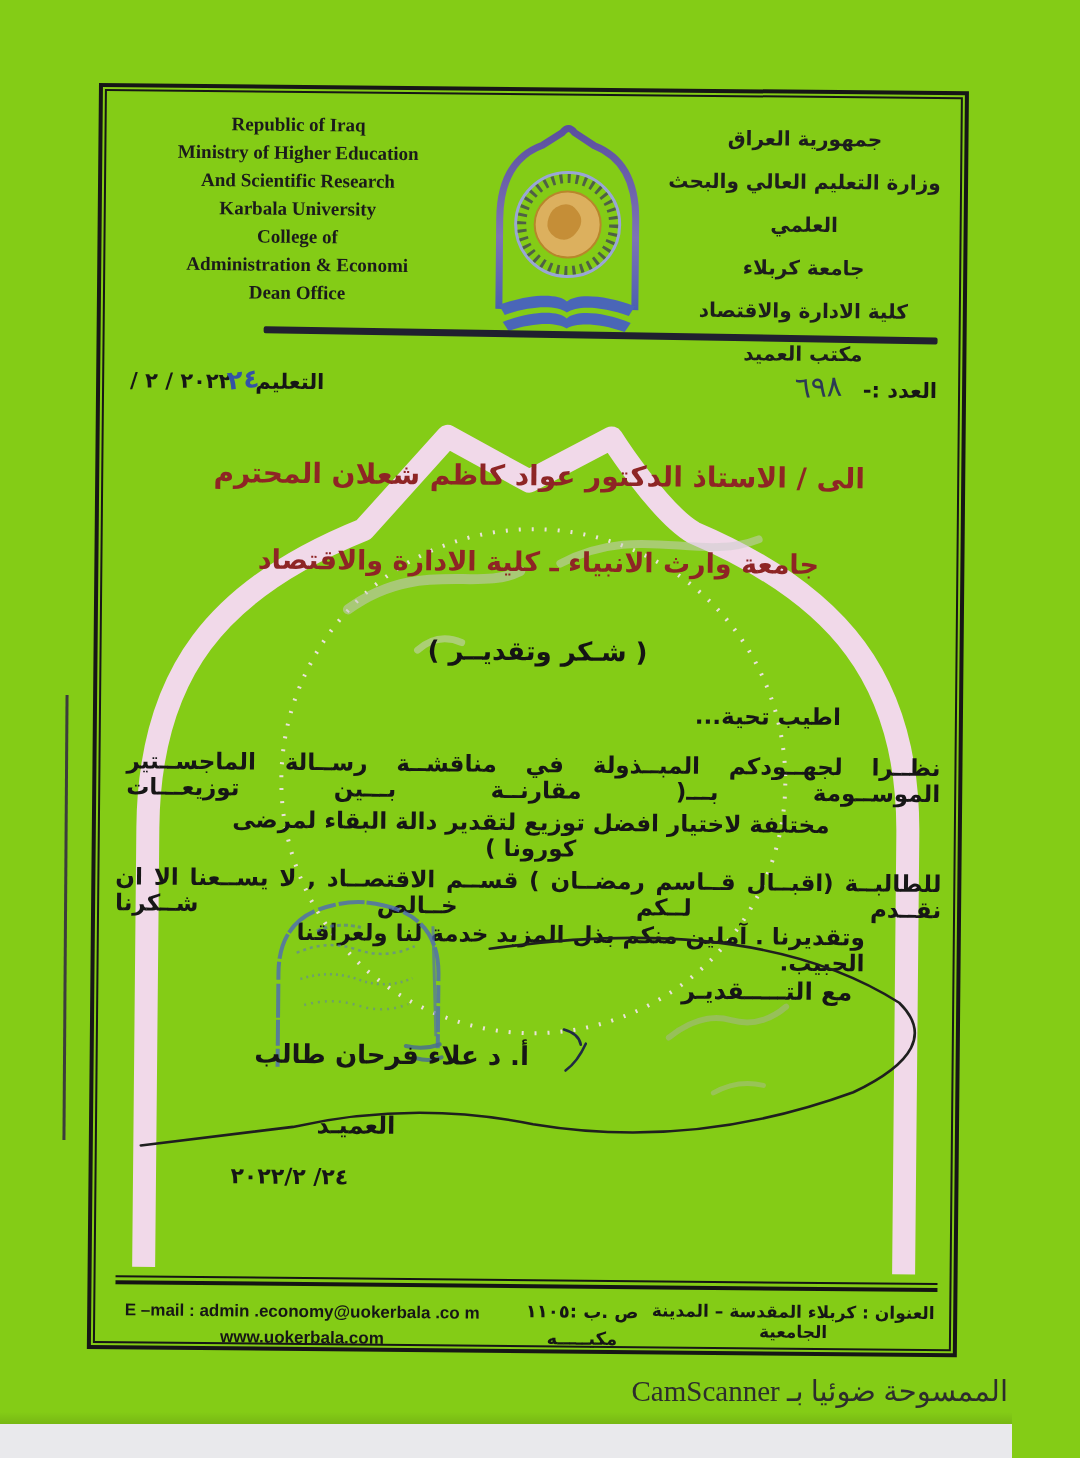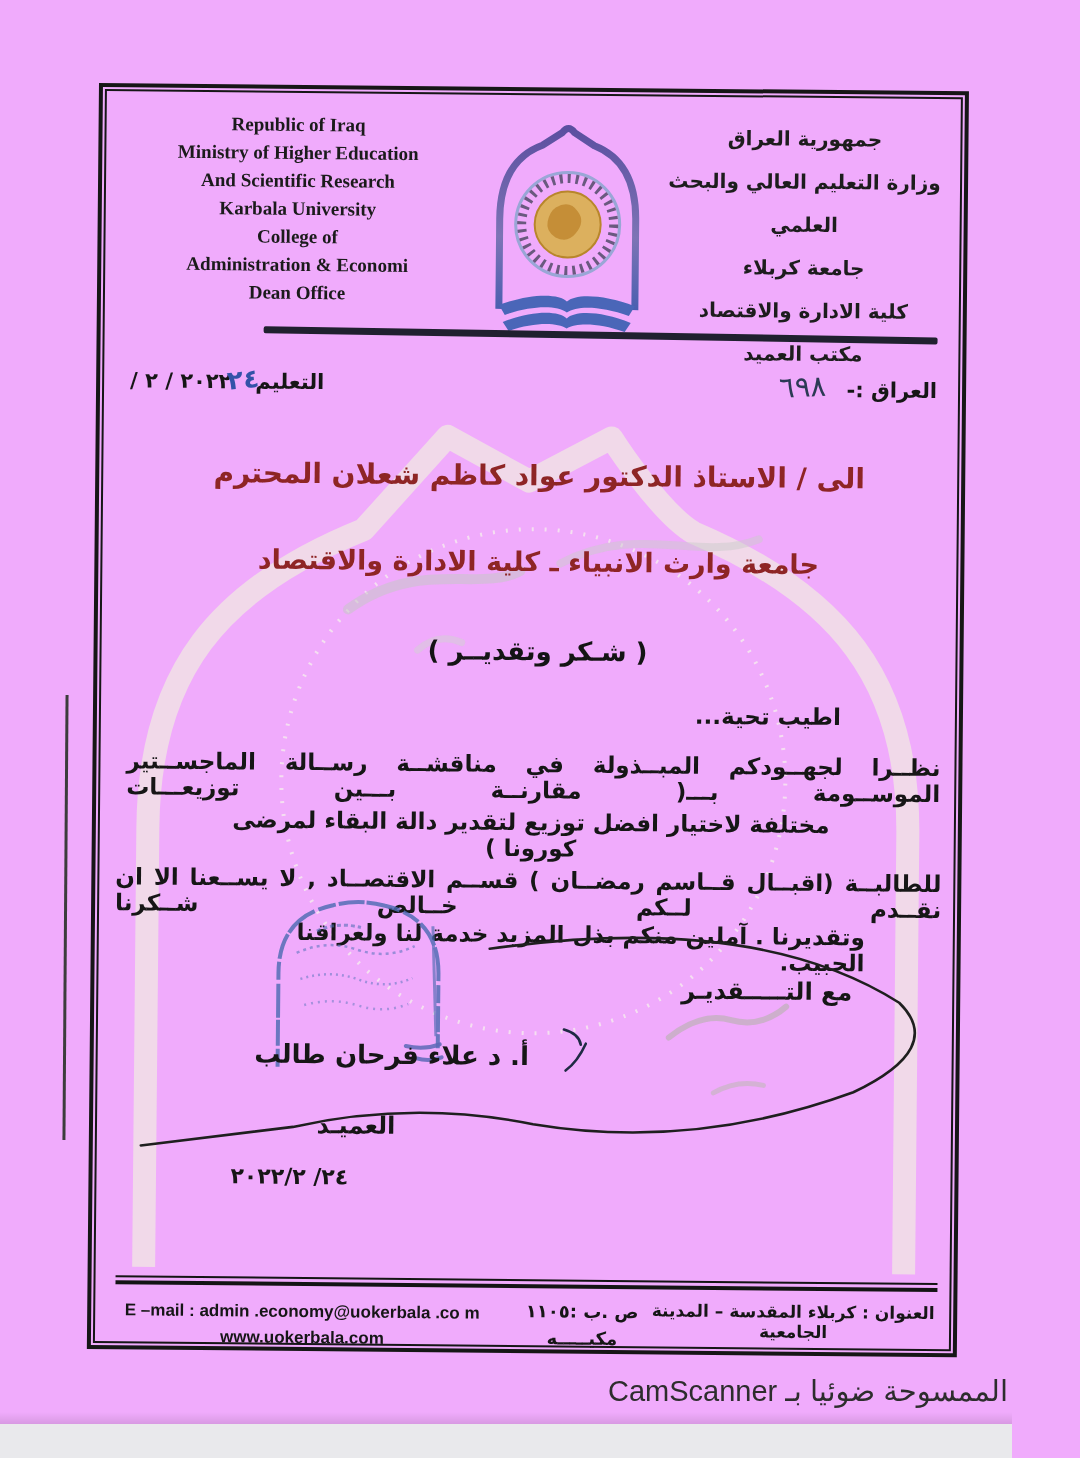--- a/index.html
+++ b/index.html
@@ -1,16 +1,16 @@
 <!DOCTYPE html>
 <html><head>
 <meta charset="utf-8">
 <style>
   html,body{margin:0;padding:0;background:#fff;}
-  .page{position:relative;width:1080px;height:1458px;background:#f0abfc;overflow:hidden;
+  .page{position:relative;width:1080px;height:1458px;background:#84cc16;overflow:hidden;
         font-family:"DejaVu Sans",sans-serif;}
   
   .doc{position:absolute;left:99px;top:83px;width:862px;height:1258px;
        border:4px solid #161616;transform:rotate(.55deg);transform-origin:top left;}
   .inner-frame{position:absolute;inset:2px;border:2px solid #161616;pointer-events:none;}
   .abs{position:absolute;}
   .t{position:absolute;font-weight:bold;color:#161616;}
   
   .en-header{left:28px;top:22px;width:336px;text-align:center;
              font-family:"Liberation Serif",serif;font-size:19px;line-height:28px;color:#1b1b1b;}
@@ -48,21 +48,21 @@
   .f-pobox{left:396px;top:1206px;width:190px;font-size:18px;direction:rtl;text-align:center;line-height:27px;}
   .f-email{left:26px;top:1210px;width:370px;text-align:center;font-family:"Liberation Sans",sans-serif;
            font-size:17px;line-height:26px;}
   
   .left-artifact{position:absolute;left:64px;top:695px;width:3px;height:445px;background:#3c3c3c;
                  transform:rotate(.4deg);}
   .shadow-strip{position:absolute;left:0;top:1412px;width:1012px;height:12px;
                 background:linear-gradient(to bottom,rgba(0,0,0,0),rgba(0,0,0,.10));}
   .gray-band{position:absolute;left:0;top:1424px;width:1012px;height:34px;background:#e9e9ec;}
   .camscanner{position:absolute;right:72px;top:1374px;font-size:29px;color:#2d2d2d;direction:rtl;
-              font-family:Liberation Sans, sans-serif;}
+              font-family:Liberation Serif, serif;}
   svg{position:absolute;overflow:visible;}
 </style>
 </head>
 <body>
 
 <div class="page">
 
   <div class="doc">
     <div class="inner-frame"></div>
 
@@ -110,21 +110,21 @@
       <div>جمهورية العراق</div>
       <div>وزارة التعليم العالي والبحث العلمي</div>
       <div>جامعة كربلاء</div>
       <div>كلية الادارة والاقتصاد</div>
       <div>مكتب العميد</div>
     </div>
 
     <div class="header-rule"></div>
 
     <div class="t meta-number">
-      <span>العراق :-</span>
+      <span>العدد :-</span>
       <span class="hand">٦٩٨</span>
     </div>
     <div class="t meta-date">
       <span>التعليم</span><span class="hand">٢٤</span><span class="rest">/ ٢ / ٢٠٢٢</span>
     </div>
 
     <div class="t red center to-line">الى / الاستاذ الدكتور عواد كاظم شعلان المحترم</div>
     <div class="t red center org-line">جامعة وارث الانبياء ـ كلية الادارة والاقتصاد</div>
     <div class="t center subject">( شـكر وتقديــر )</div>
     <div class="t greeting">اطيب تحية...</div>

